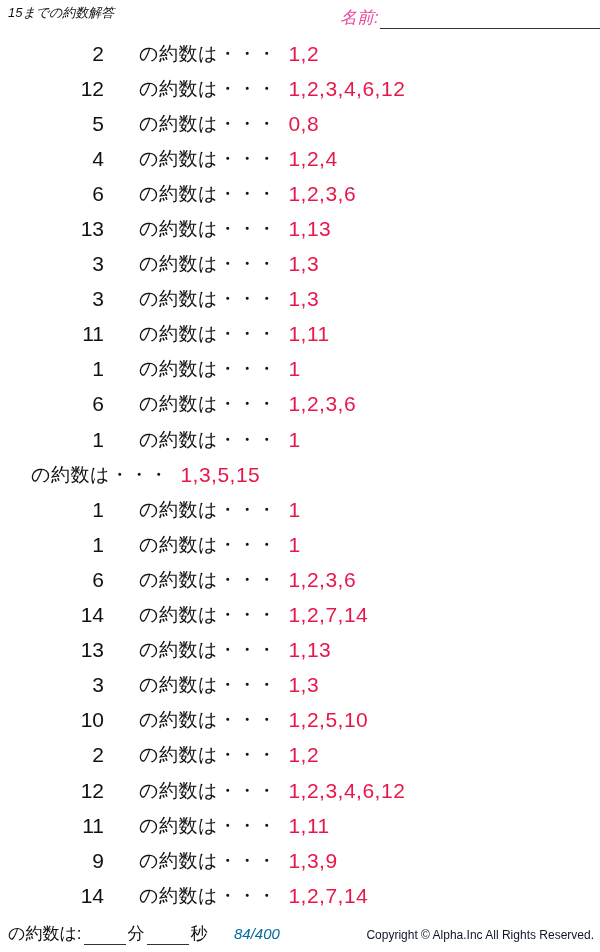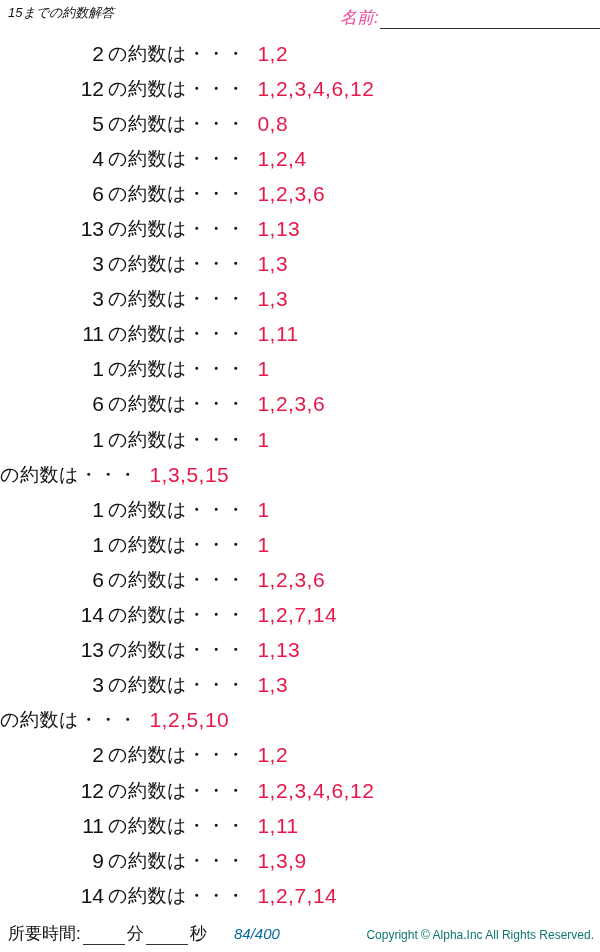--- a/index.html
+++ b/index.html
@@ -76,20 +76,21 @@
     text-align: right;
     font-size: 21px;
     color: #111;
     padding-right: 4px;
     box-sizing: border-box;
   }
   .phrase {
     font-size: 19px;
     color: #111;
     letter-spacing: 0.5px;
+    margin-left: 31px;
   }
   .answer {
     font-size: 21px;
     color: #e8174a;
     margin-left: 12px;
     letter-spacing: 0.5px;
     text-align: center;
   }
   
   .footer {
@@ -124,21 +125,21 @@
     top: 5px;
     font-size: 15px;
     color: #0369a1;
     font-style: italic;
   }
   .copyright {
     position: absolute;
     right: 6px;
     top: 8px;
     font-size: 12px;
-    color: #0f766e;
+    color: #0f172a;
     white-space: nowrap;
   }
 </style>
 </head>
 <body>
 
 <div class="sheet">
 
   <div class="header">
     <div class="doc-title">15までの約数解答</div>
@@ -239,20 +240,21 @@
       <span class="num">13</span>
       <span class="phrase">の約数は・・・</span>
       <span class="answer">1,13</span>
     </div>
     <div class="prob-row">
       <span class="num">3</span>
       <span class="phrase">の約数は・・・</span>
       <span class="answer">1,3</span>
     </div>
     <div class="prob-row">
+      <span class="num">10</span>
       <span class="phrase">の約数は・・・</span>
       <span class="answer">1,2,5,10</span>
     </div>
     <div class="prob-row">
       <span class="num">2</span>
       <span class="phrase">の約数は・・・</span>
       <span class="answer">1,2</span>
     </div>
     <div class="prob-row">
       <span class="num">12</span>
@@ -272,21 +274,21 @@
     <div class="prob-row">
       <span class="num">14</span>
       <span class="phrase">の約数は・・・</span>
       <span class="answer">1,2,7,14</span>
     </div>
 
   </div>
 
   <div class="footer">
     <div class="time-block">
-      <span class="time-label">所要時間:</span>
+      <span class="time-label">の約数は:</span>
       <span class="blank-line"></span>
       <span class="unit">分</span>
       <span class="blank-line"></span>
       <span class="unit">秒</span>
     </div>
     <div class="page-count">84/400</div>
     <div class="copyright">Copyright ©  Alpha.Inc All Rights Reserved.</div>
   </div>
 
 </div>

